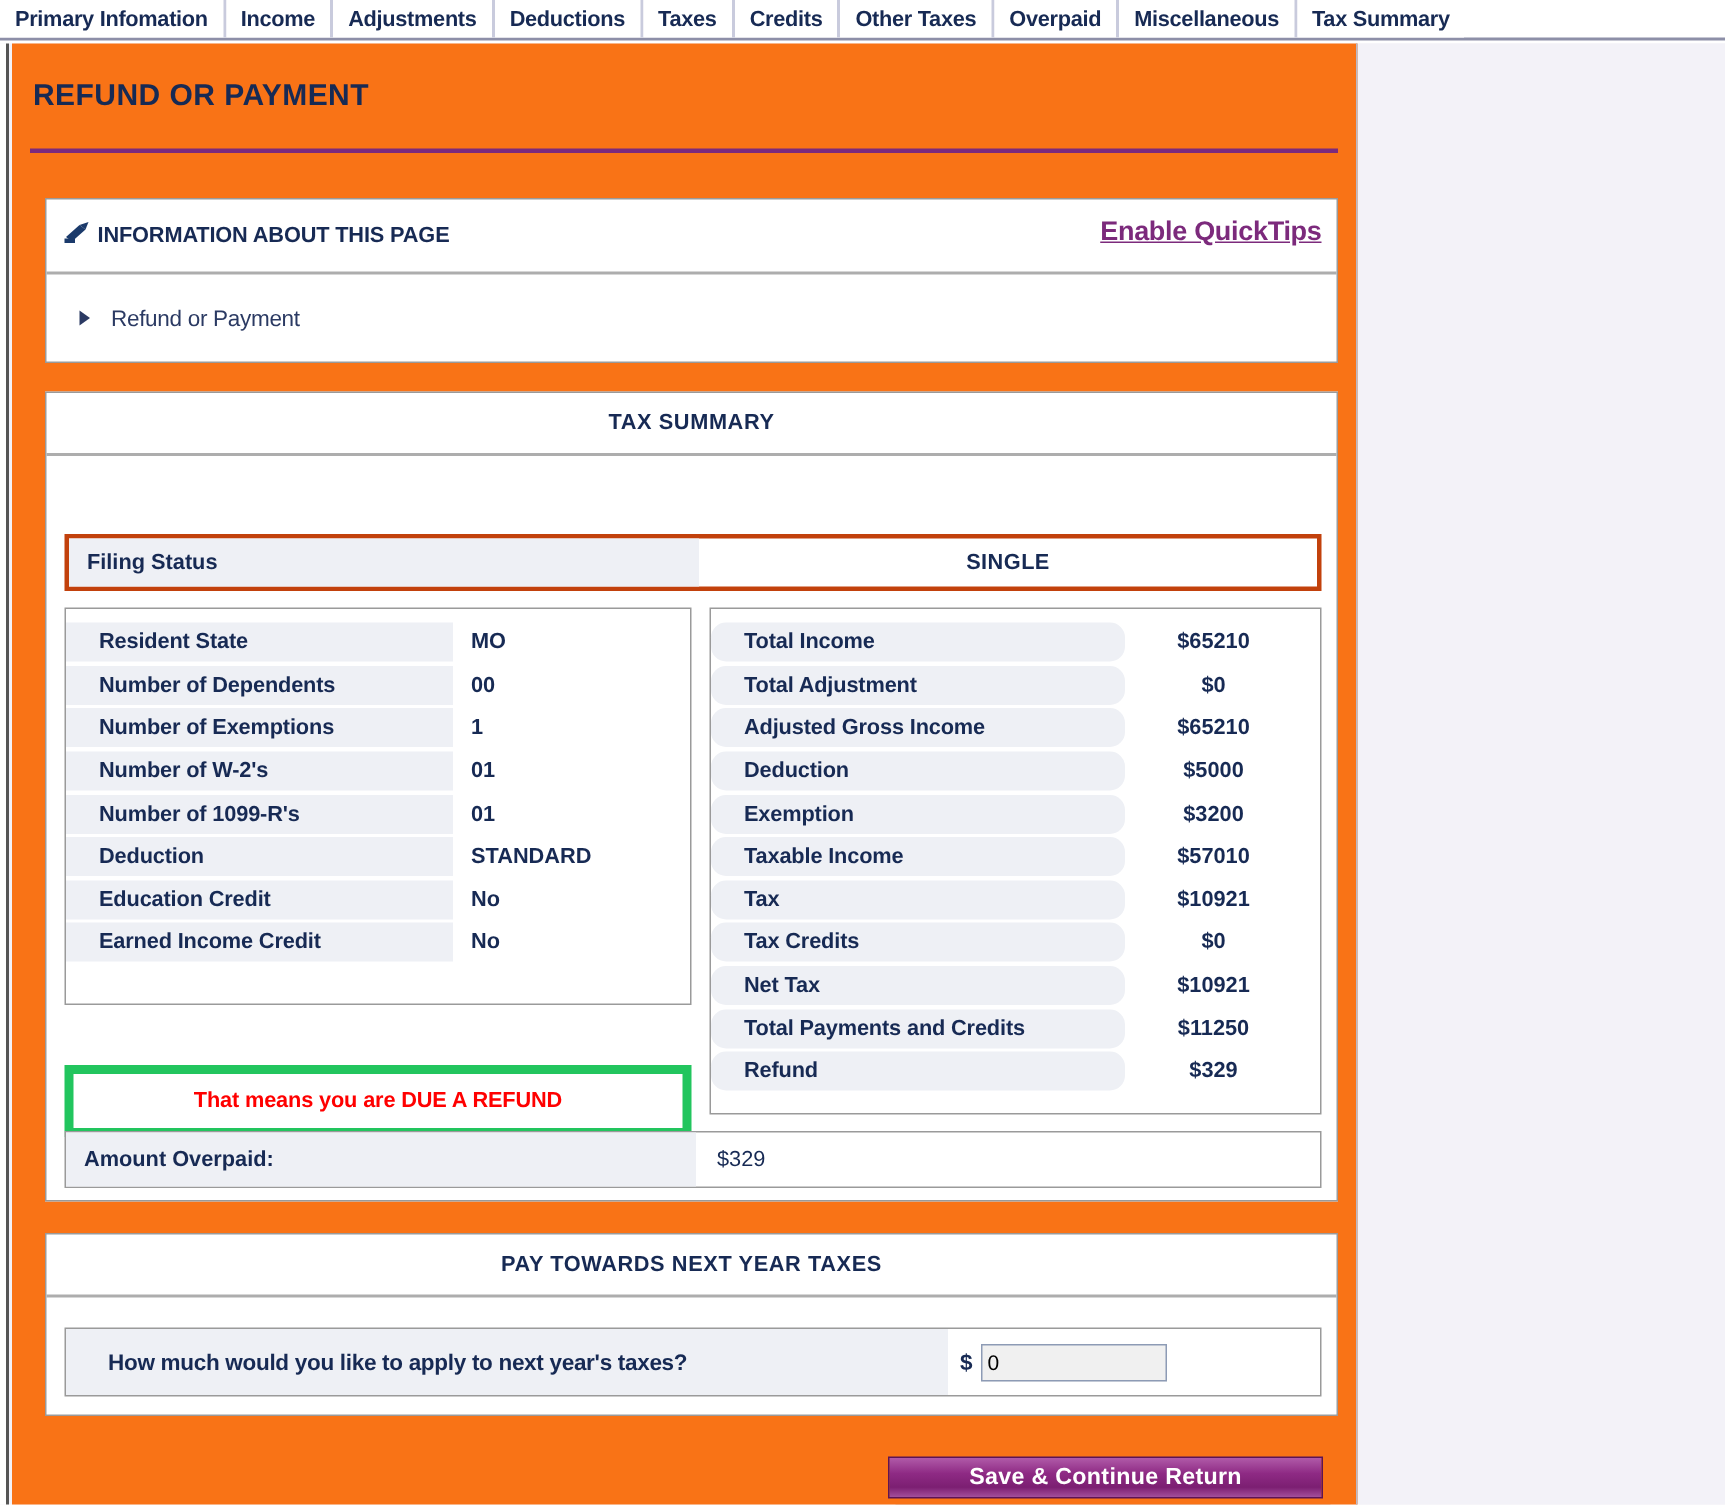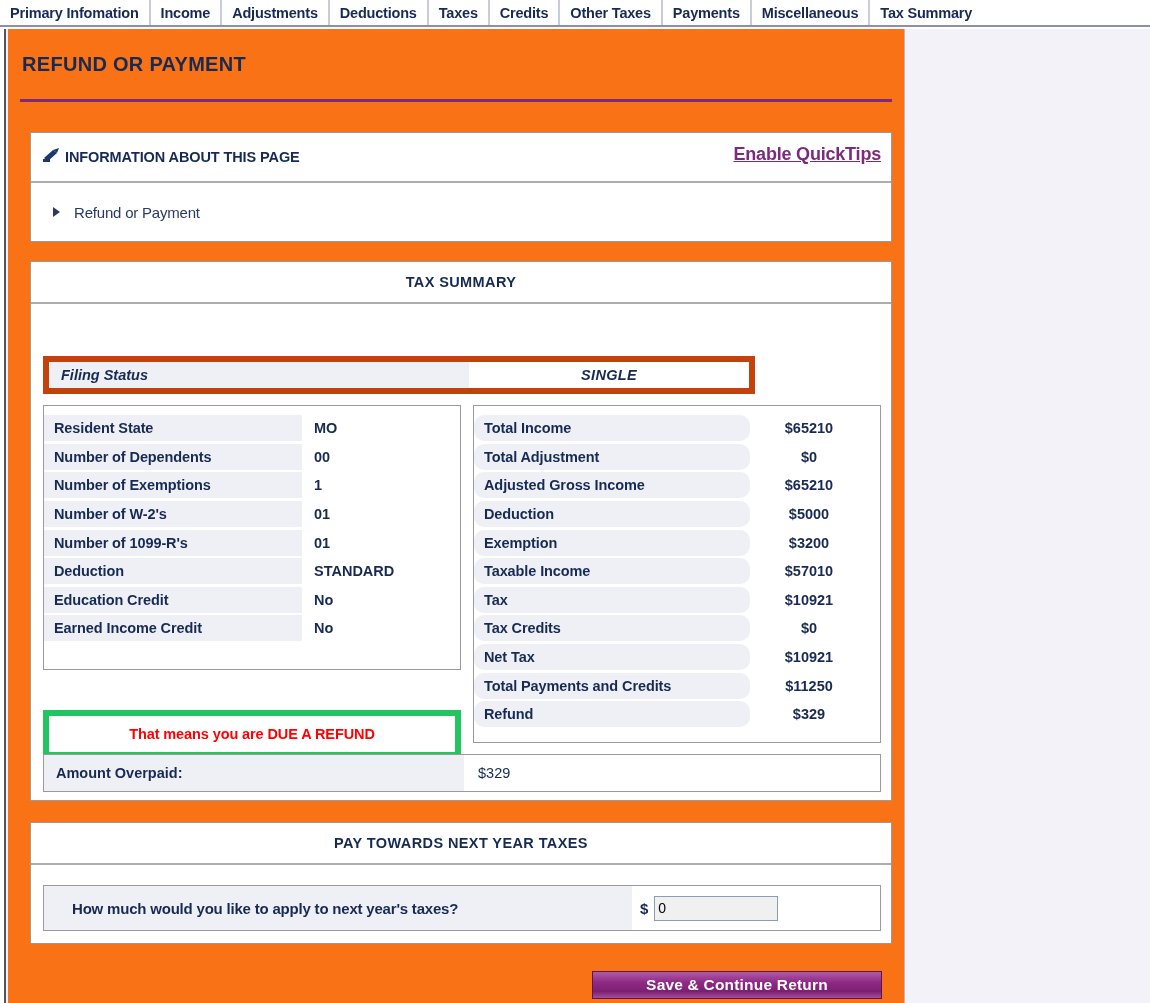--- a/index.html
+++ b/index.html
@@ -166,26 +166,25 @@
     font-size: 14.5px;
     font-weight: bold;
     color: #172a54;
     letter-spacing: 0.4px;
   }
 
   
   .filing-box {
     position: absolute;
     left: 12px; top: 94px;
-    width: 712px; height: 38px;
-    border: 6px solid #c2410c;
-    background: #ffffff;
-    box-sizing: border-box;
-    display: flex;
-    font-style: italic;
+    width: 838px; height: 38px;
+    border: 3px solid #c2410c;
+    background: #ffffff;
+    box-sizing: border-box;
+    display: flex;
   }
   .filing-label {
     width: 420px;
     background: #eef0f5;
     display: flex;
     align-items: center;
     padding-left: 12px;
     font-size: 14.5px;
     font-weight: bold;
     color: #172a54;
@@ -217,21 +216,21 @@
     display: flex;
     align-items: center;
     height: 28.6px;
     box-sizing: border-box;
   }
   .kv-k {
     background: #eef0f5;
     height: 26px;
     display: flex;
     align-items: center;
-    padding-left: 10px;
+    padding-left: 22px;
     font-size: 14.5px;
     font-weight: bold;
     color: #172a54;
     box-sizing: border-box;
     letter-spacing: -0.1px;
   }
   .kv-left .kv-k  { width: 258px; }
   .kv-right .kv-k { width: 276px; border-radius: 10px; }
   .kv-v {
     flex: 1;
@@ -385,21 +384,21 @@
   <div class="tab">
       <span>Taxes</span>
     </div>
   <div class="tab">
       <span>Credits</span>
     </div>
   <div class="tab">
       <span>Other Taxes</span>
     </div>
   <div class="tab">
-      <span>Payments</span>
+      <span>Overpaid</span>
     </div>
   <div class="tab">
       <span>Miscellaneous</span>
     </div>
   <div class="tab">
       <span>Tax Summary</span>
     </div>
 </div>
 
 <div class="app-frame">

